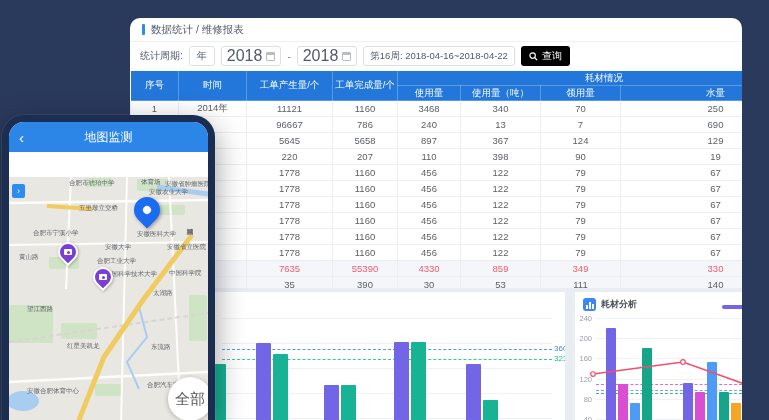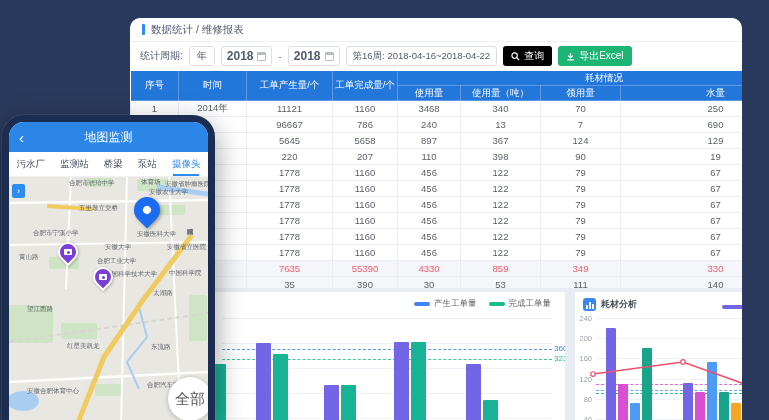--- a/index.html
+++ b/index.html
@@ -15,21 +15,21 @@
   .accent-bar { width:3px; height:11px; background:#2d8cf0; border-radius:1px; }
   .crumb { font-size:10.5px; color:#515a6e; }
 
   .filter-bar { height:28px; display:flex; align-items:center; gap:6px; padding:0 10px;
     font-size:10px; color:#515a6e; white-space:nowrap; }
   .seg { display:flex; border:1px solid #dcdee2; border-radius:3px; overflow:hidden; height:20px; }
   .seg-item { padding:0 7px; line-height:18px; font-size:10px; color:#515a6e; background:#fff;
     border-right:1px solid #dcdee2; cursor:pointer; }
   .seg-item:last-child { border-right:none; }
   .year-select { display:flex; align-items:center; gap:4px; border:1px solid #dcdee2; border-radius:3px;
-    height:20px; padding:0 5px; background:#fff; font-size:12px;font-weight:bold; }
+    height:20px; padding:0 5px; background:#fff; font-size:16px; }
   .cal-icon { width:9px; height:9px; border:1px solid #b8bcc4; border-radius:1px; position:relative; }
   .cal-icon::before { content:""; position:absolute; left:0; right:0; top:0; height:2px; background:#b8bcc4; }
   .range-box { border:1px solid #dcdee2; border-radius:3px; height:20px; line-height:18px;
     padding:0 6px; font-size:9.5px; color:#515a6e; background:#fff; }
   .dash { color:#808695; }
   .btn { display:flex; align-items:center; gap:4px; height:20px; padding:0 8px; border-radius:3px;
     color:#fff; font-size:10px; cursor:pointer; border:none; }
   .btn-query { background:#000000; }
   .btn-export { background:#1cb573; }
   .btn svg { display:block; }
@@ -127,28 +127,20 @@
       <span class="cal-icon"></span>
     </div>
     <div class="range-box">第16周: 2018-04-16~2018-04-22</div>
     <button class="btn btn-query">
       <svg width="9" height="9" viewBox="0 0 10 10">
           <circle cx="4" cy="4" r="3" fill="none" stroke="#fff" stroke-width="1.3"></circle>
           <line x1="6.4" y1="6.4" x2="9" y2="9" stroke="#fff" stroke-width="1.3"></line>
         </svg>
       <span>查询</span>
     </button>
-    <button class="btn btn-export">
-      <svg width="9" height="9" viewBox="0 0 10 10">
-          <line x1="5" y1="1" x2="5" y2="6" stroke="#fff" stroke-width="1.3"></line>
-          <polyline points="2.5,4 5,6.5 7.5,4" fill="none" stroke="#fff" stroke-width="1.3"></polyline>
-          <line x1="1.5" y1="8.7" x2="8.5" y2="8.7" stroke="#fff" stroke-width="1.3"></line>
-        </svg>
-      <span>导出Excel</span>
-    </button>
   </div>
 
   <div class="table-wrap">
     <table class="report">
       <colgroup>
         <col style="width:48px">
           <col style="width:68px">
           <col style="width:86px">
           <col style="width:65px">
         <col style="width:63px">
@@ -290,30 +282,20 @@
             <td>111</td>
             <td>140</td>
           </tr>
         </tbody>
     </table>
   </div>
 
   <div class="charts-bg"></div>
 
   <div class="chart-card left-chart" id="left-chart">
-    <div class="lc-legend" id="lc-legend">
-        <span class="legend-item">
-          <span class="legend-swatch" style="background: rgb(61, 133, 242);"></span>
-          <span>产生工单量</span>
-        </span>
-        <span class="legend-item">
-          <span class="legend-swatch" style="background: rgb(25, 189, 142);"></span>
-          <span>完成工单量</span>
-        </span>
-      </div>
   <div class="grid-line" style="left: 92px; width: 330px; top: 26px;"></div>
       <div class="grid-line" style="left: 92px; width: 330px; top: 51px;"></div>
       <div class="grid-line" style="left: 92px; width: 330px; top: 76px;"></div>
       <div class="grid-line" style="left: 92px; width: 330px; top: 101px;"></div>
       <div class="grid-line" style="left: 92px; width: 330px; top: 126px;"></div>
       <div class="ref-line" style="left: 92px; width: 330px; top: 56.8px; border-color: rgb(61, 133, 242);"></div>
       <span class="ref-label" style="left: 424px; top: 51.8px; color: rgb(61, 133, 242);">360</span>
       <div class="ref-line" style="left: 92px; width: 330px; top: 66.79px; border-color: rgb(25, 189, 142);"></div>
       <span class="ref-label" style="left: 424px; top: 61.79px; color: rgb(25, 189, 142);">323</span>
       <div class="bar" style="left: 64px; width: 15px; top: 62.2px; height: 65.8px; background: rgb(114, 101, 230);"></div>
@@ -370,27 +352,20 @@
       </svg>
     </div>
 </div>
 
 <div class="phone">
   <div class="phone-screen">
     <div class="phone-header">
       <span class="back-icon">‹</span>
       <span class="phone-title">地图监测</span>
     </div>
-    <div class="phone-tabs" id="phone-tabs">
-        <span class="ptab">污水厂</span>
-        <span class="ptab">监测站</span>
-        <span class="ptab">桥梁</span>
-        <span class="ptab">泵站</span>
-        <span class="ptab active">摄像头</span>
-      </div>
     <div class="phone-map" id="phone-map">
 
       <div class="green-patch" style="left:76px;top:1px;width:27px;height:9px"></div>
       <div class="green-patch" style="left:128px;top:2px;width:34px;height:12px"></div>
       <div class="green-patch" style="left:150px;top:28px;width:26px;height:10px"></div>
       <div class="green-patch" style="left:40px;top:80px;width:30px;height:12px"></div>
       <div class="green-patch" style="left:0;top:128px;width:44px;height:38px"></div>
       <div class="green-patch" style="left:52px;top:146px;width:36px;height:16px"></div>
       <div class="green-patch" style="left:180px;top:118px;width:18px;height:46px"></div>
       <div class="green-patch" style="left:86px;top:207px;width:26px;height:12px"></div>

